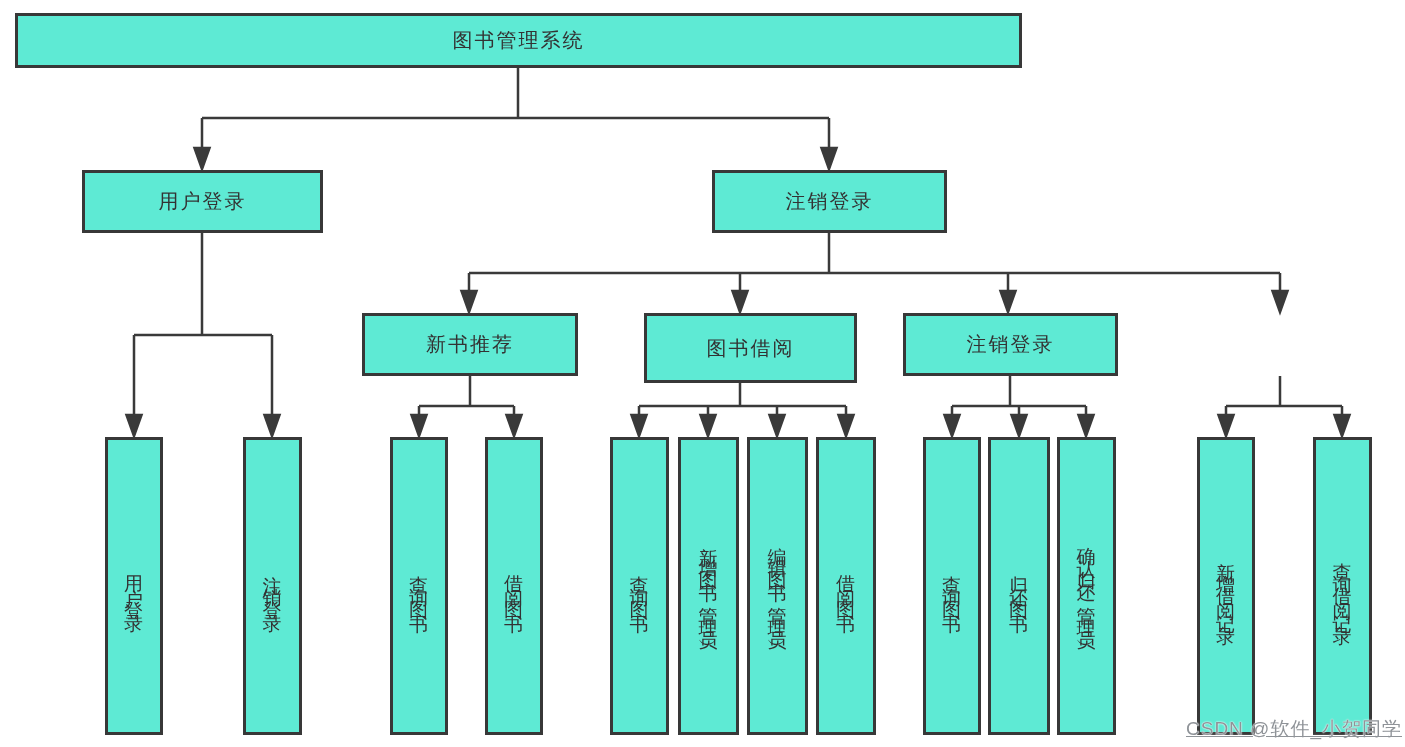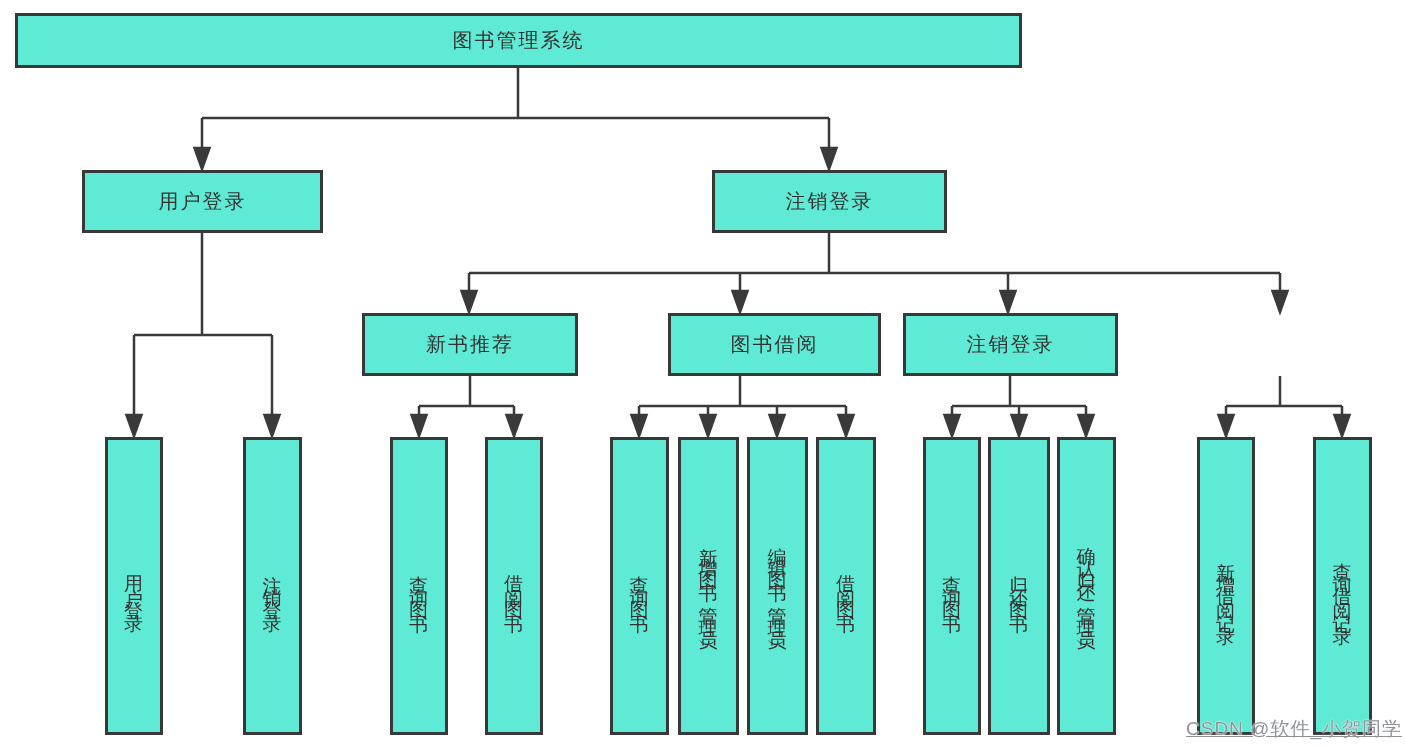--- a/index.html
+++ b/index.html
@@ -120,21 +120,21 @@
   <div class="box" style="left:82px;top:170px;width:241px;height:63px">
     <span class="hlabel">用户登录</span>
   </div>
   <div class="box" style="left:712px;top:170px;width:235px;height:63px">
     <span class="hlabel">注销登录</span>
   </div>
 
   <div class="box" style="left:362px;top:313px;width:216px;height:63px">
     <span class="hlabel">新书推荐</span>
   </div>
-  <div class="box" style="left:668px;top:313px;width:213px;height:63px">
+  <div class="box" style="left:644px;top:313px;width:213px;height:70px">
     <span class="hlabel">图书借阅</span>
   </div>
   <div class="box" style="left:903px;top:313px;width:215px;height:63px">
     <span class="hlabel">注销登录</span>
   </div>
 
   <div class="box leaf" style="left:105px;top:437px;width:58px;height:298px">
     <span class="vtext">用户登录</span>
   </div>
   <div class="box leaf" style="left:243px;top:437px;width:59px;height:298px">

